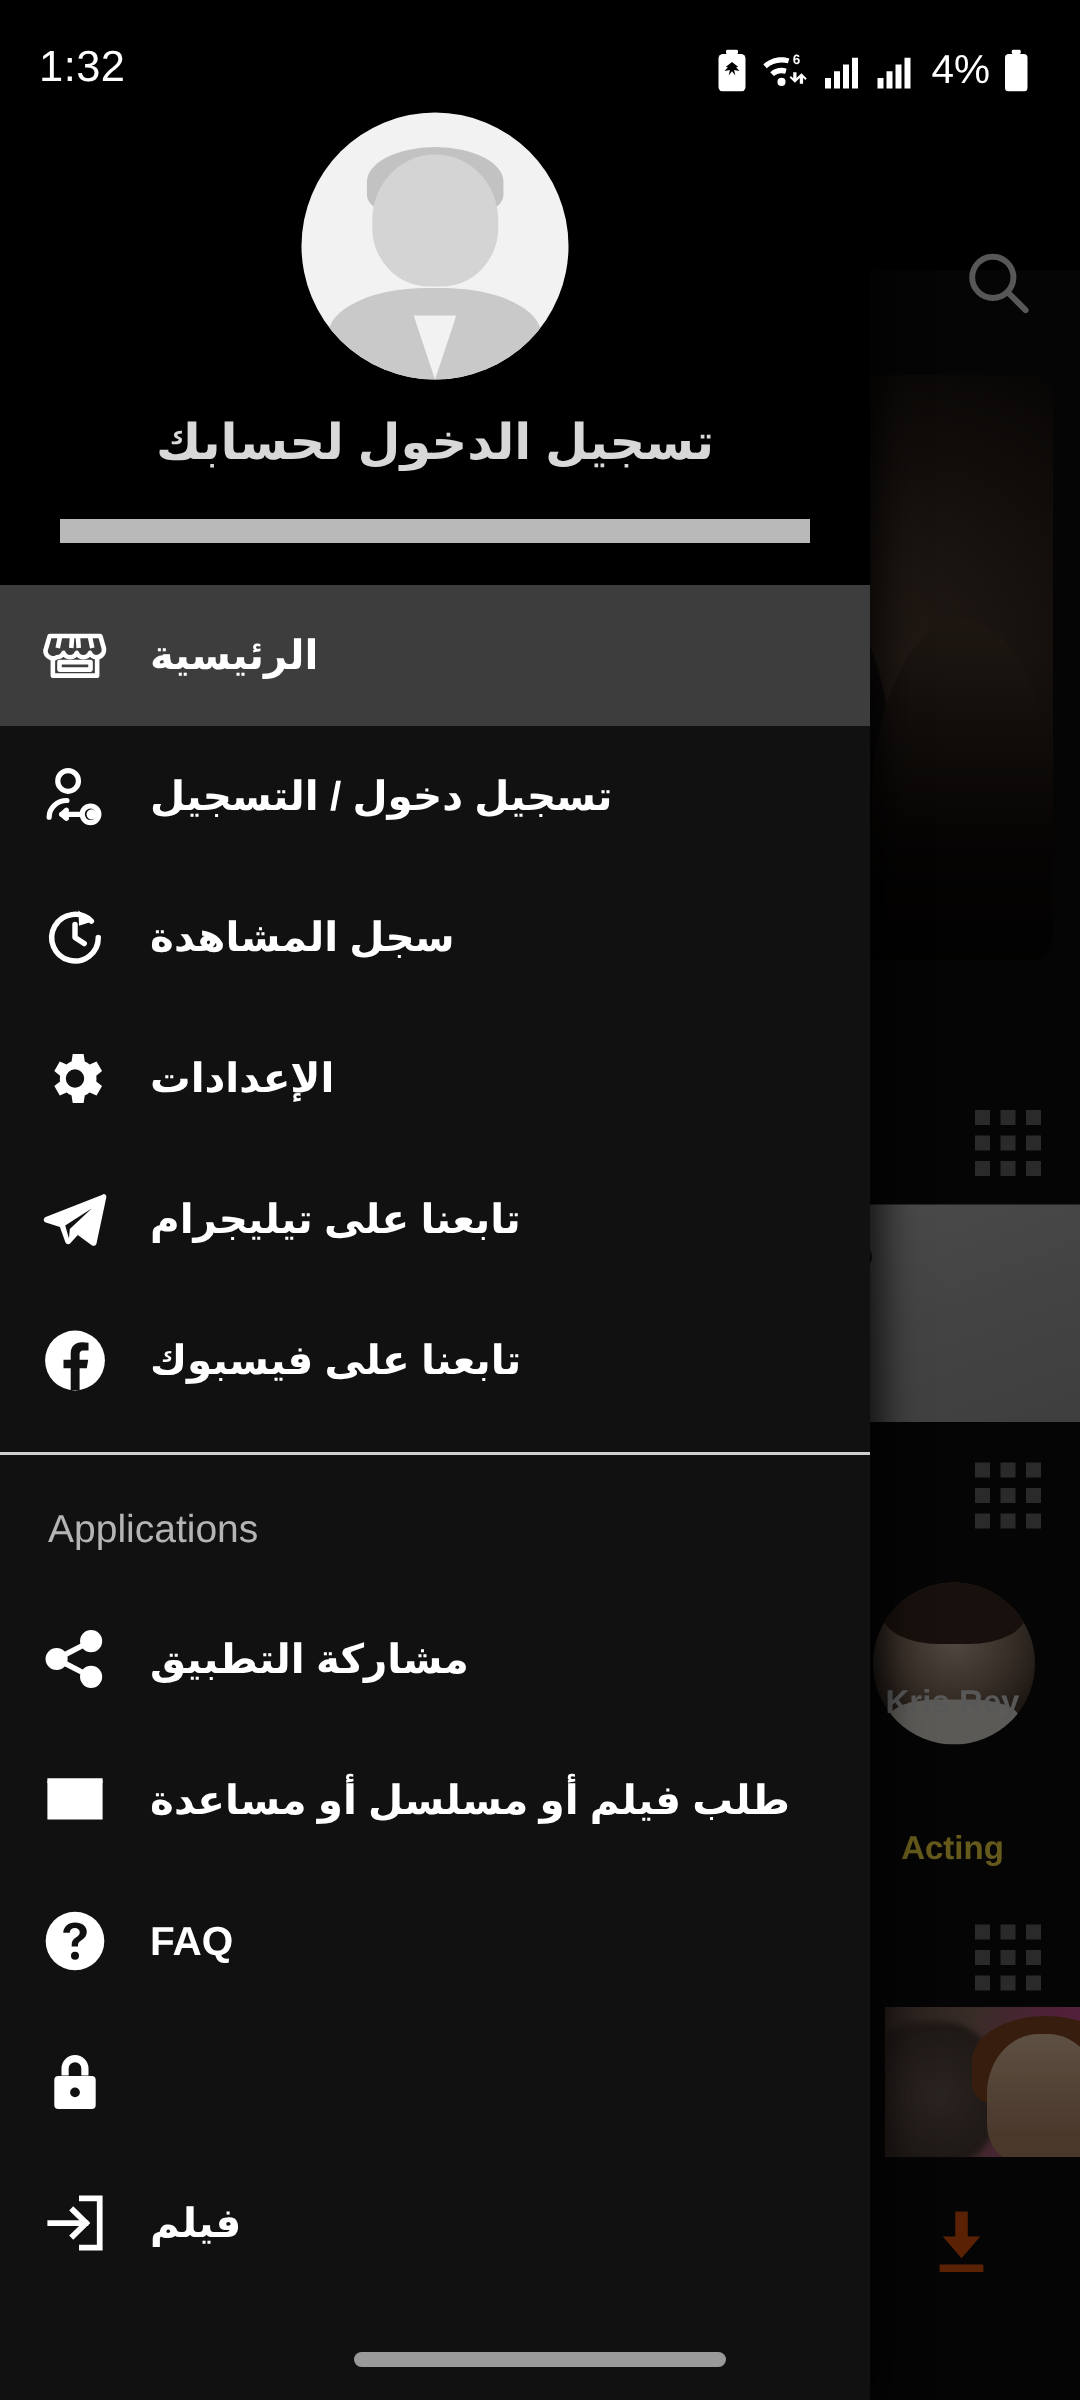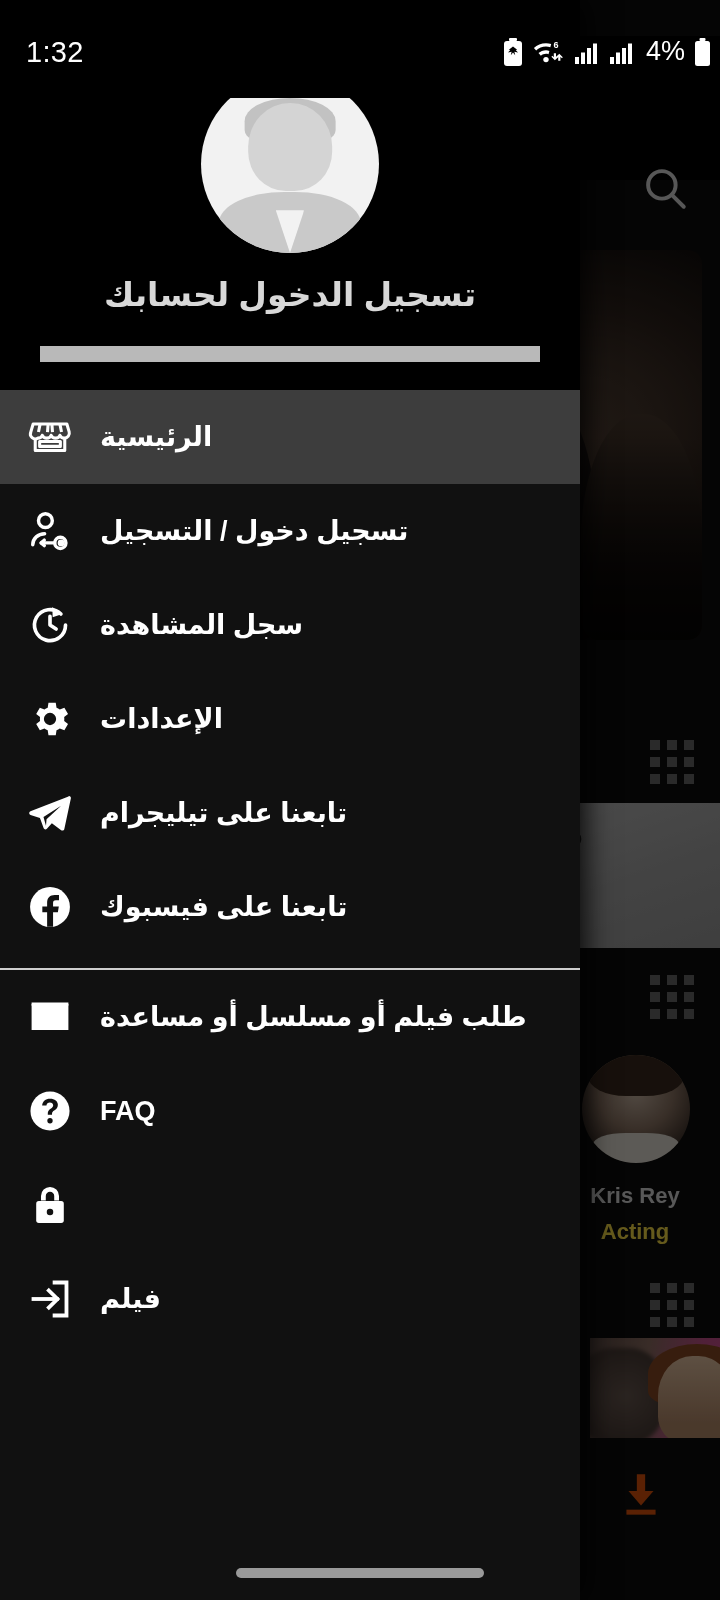--- a/index.html
+++ b/index.html
@@ -90,21 +90,21 @@
     background:#3a2a1e;
   }
   .bg-person .shirt {
     position:absolute; bottom:0; left:10%; width:80%; height:28%;
     border-radius:38% 38% 0 0; background:#e6e2d8;
   }
   .bg-person-name, .bg-person-role {
     position:absolute; left:560px; width:150px; text-align:center;
     color:#dcdcdc; font-size:22px; font-weight:700;
   }
-  .bg-person-name { top:1183px; }
+  .bg-person-name { top:1122px; }
   .bg-person-role { top:1219px; color:#fde047; font-weight:700; }
 
   .bg-card-thumb {
     position:absolute; top:1338px; left:590px; right:-40px; height:100px;
     overflow:hidden;
     background:linear-gradient(100deg,#5b4a44 0%,#8f6f63 32%,#c9518f 62%,#d9569b 100%);
   }
   .thumb-face {
     position:absolute; top:18%; left:40%; width:44%; height:86%;
     border-radius:46% 46% 30% 30%;
@@ -131,24 +131,23 @@
   
   #scrim {
     position:absolute; inset:0;
     background:rgba(0,0,0,.60);
   }
 
   
   #statusbar {
     position:absolute; top:0; left:0; right:0; height:62px;
     background:#000;
-    display:flex; align-items:flex-start; justify-content:space-between;
-    padding:0 9px 0 26px;
+    display:flex; align-items:flex-end; justify-content:space-between;
+    padding:0 34px 0 26px;
     z-index:40;
-    margin-top:36px;
   }
   #clock { color:#fff; font-size:29px; font-weight:400; letter-spacing:.3px; }
   .status-right { display:flex; align-items:center; gap:9px; }
   .status-right svg { display:block; }
   #battery-pct { color:#fff; font-size:27px; font-weight:400; margin-left:2px; }
 
   
   #drawer {
     position:absolute; top:0; left:0;
     width:580px; height:1600px;
@@ -465,23 +464,36 @@
         <svg width="46" height="46" viewBox="0 0 24 24">
           <circle cx="12" cy="12" r="10.4" fill="#fff"></circle>
           <path d="M13.6 22.3v-7.6h2.5l.5-3h-3V10c0-.9.25-1.5 1.5-1.5h1.6V5.8a20 20 0 0 0-2.3-.12c-2.3 0-3.9 1.4-3.9 4v2.05H8v3h2.5v7.57z" fill="#111"></path>
         </svg>
       </span>
       <span class="menu-label">تابعنا على فيسبوك</span>
     </div>
   </div>
 
   <div id="section-divider"></div>
+  <div id="section-title">Applications</div>
 
   <div id="menu-apps">
 
+    <div class="menu-row">
+      <span class="menu-icon">
+        <svg width="46" height="46" viewBox="0 0 24 24" fill="none" stroke="#fff" stroke-width="1.9">
+          <circle cx="17.6" cy="5.8" r="2.9" fill="#fff"></circle>
+          <circle cx="5.6" cy="12" r="2.9" fill="#fff"></circle>
+          <circle cx="17.6" cy="18.2" r="2.9" fill="#fff"></circle>
+          <line x1="8.1" y1="10.7" x2="15.1" y2="7.1"></line>
+          <line x1="8.1" y1="13.3" x2="15.1" y2="16.9"></line>
+        </svg>
+      </span>
+      <span class="menu-label">مشاركة التطبيق</span>
+    </div>
 
     <div class="menu-row">
       <span class="menu-icon">
         <svg width="46" height="46" viewBox="0 0 24 24" fill="#fff">
           <path d="M2.4 5.2h19.2v13.6H2.4z"></path>
           <path d="M2.4 5.2L12 12.6l9.6-7.4z" fill="#111"></path>
           <path d="M2.4 4.4h19.2v1.6L12 13.6 2.4 6z" fill="#fff"></path>
         </svg>
       </span>
       <span class="menu-label">طلب فيلم أو مسلسل أو مساعدة</span>

